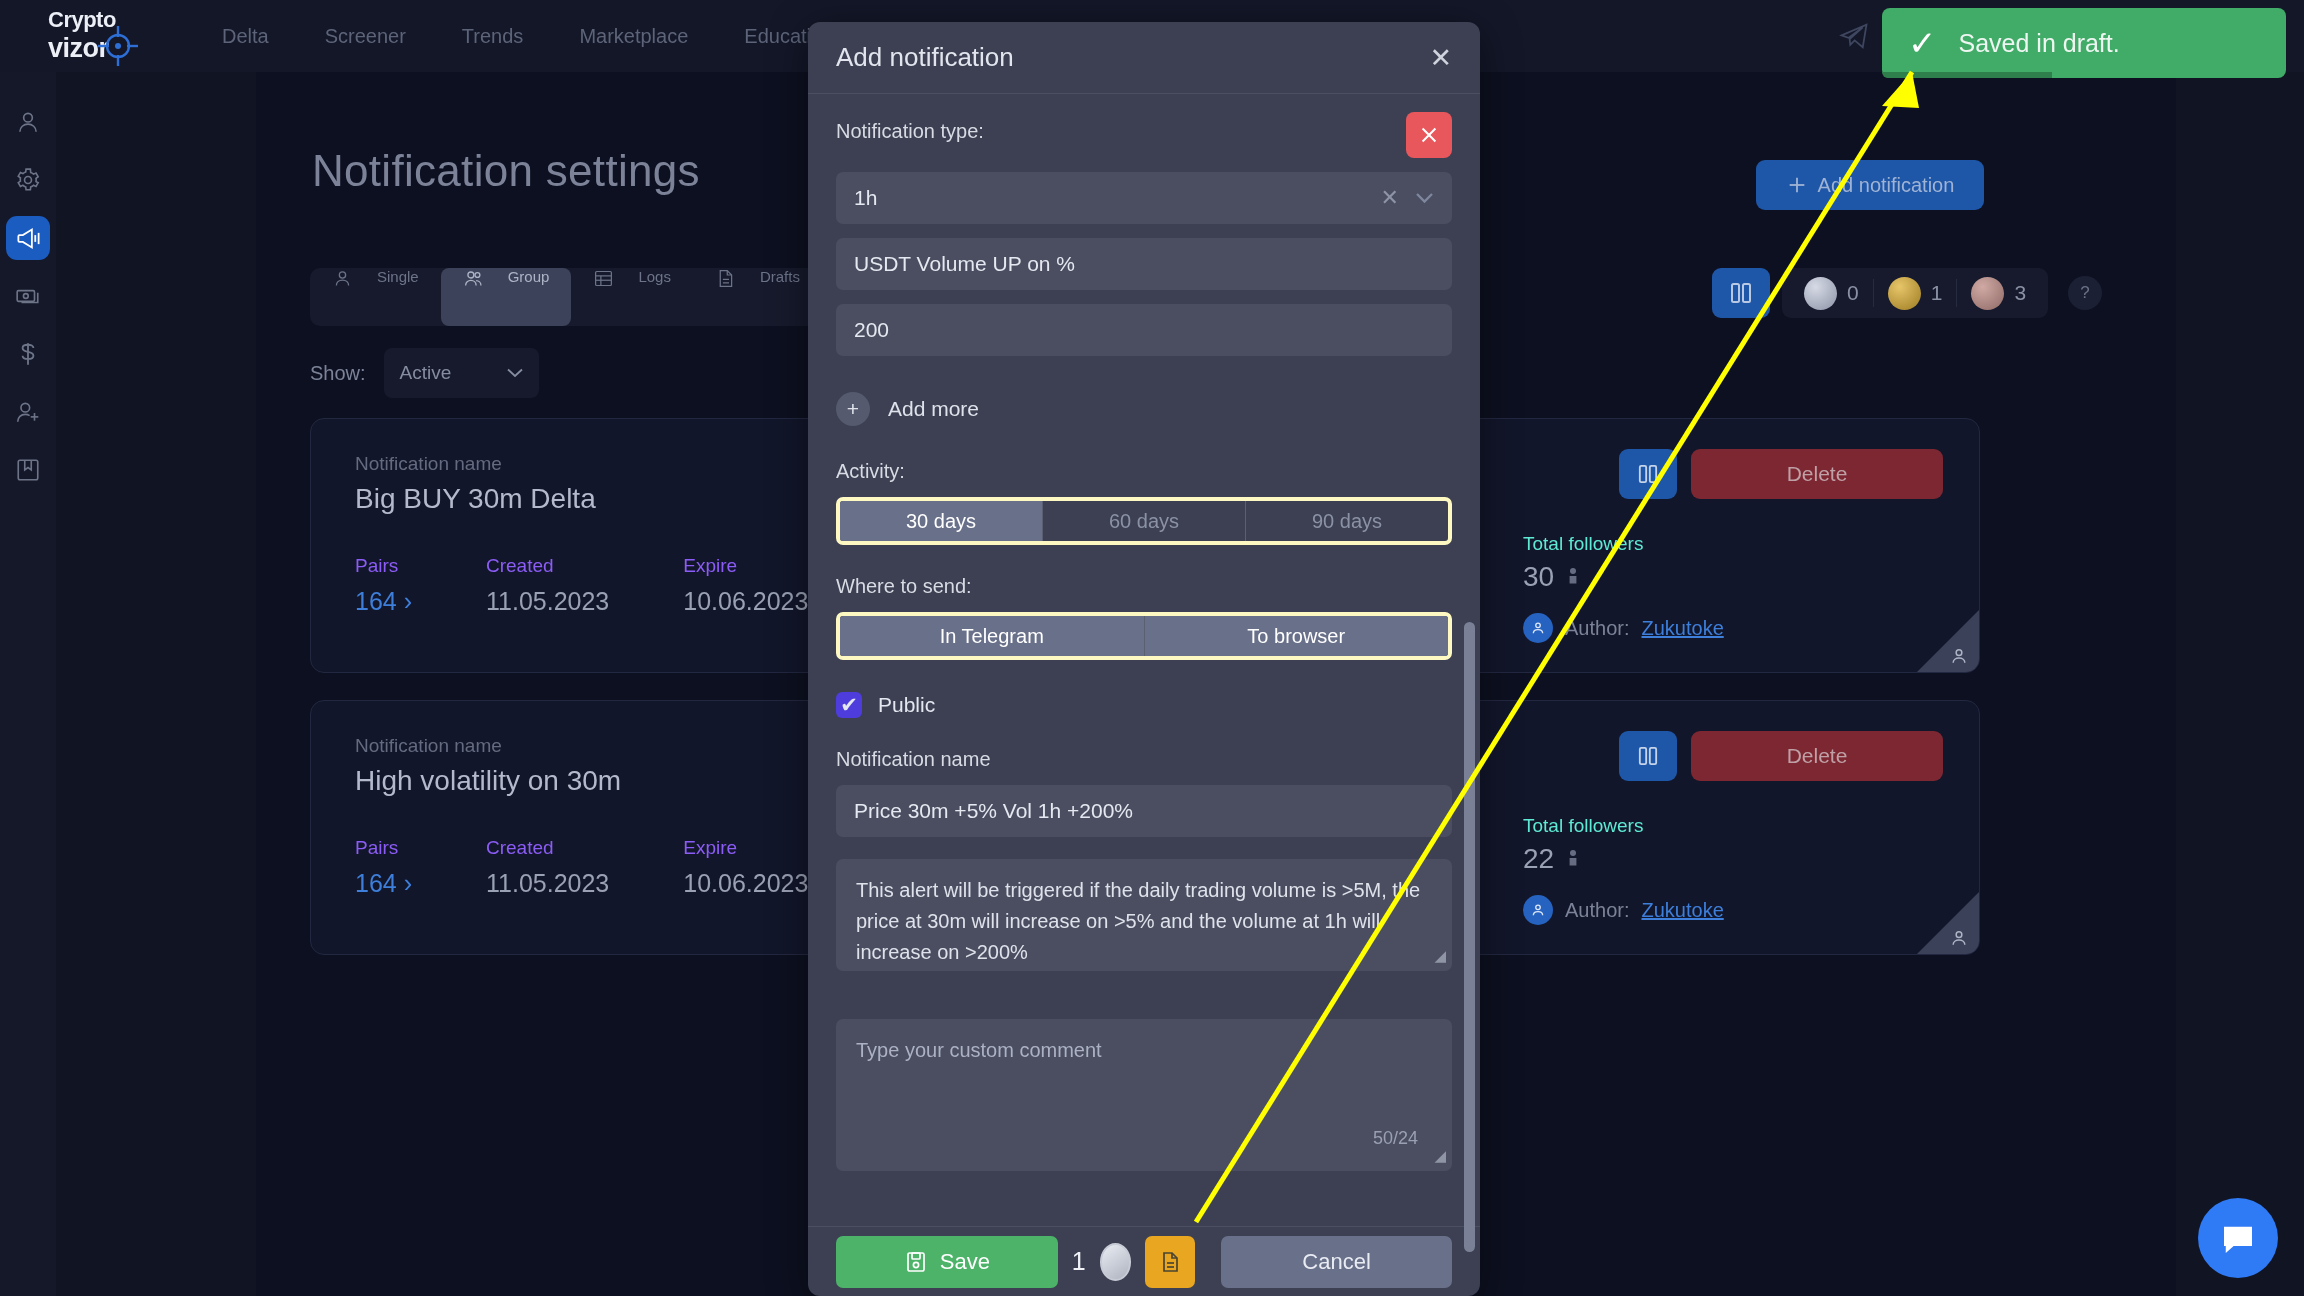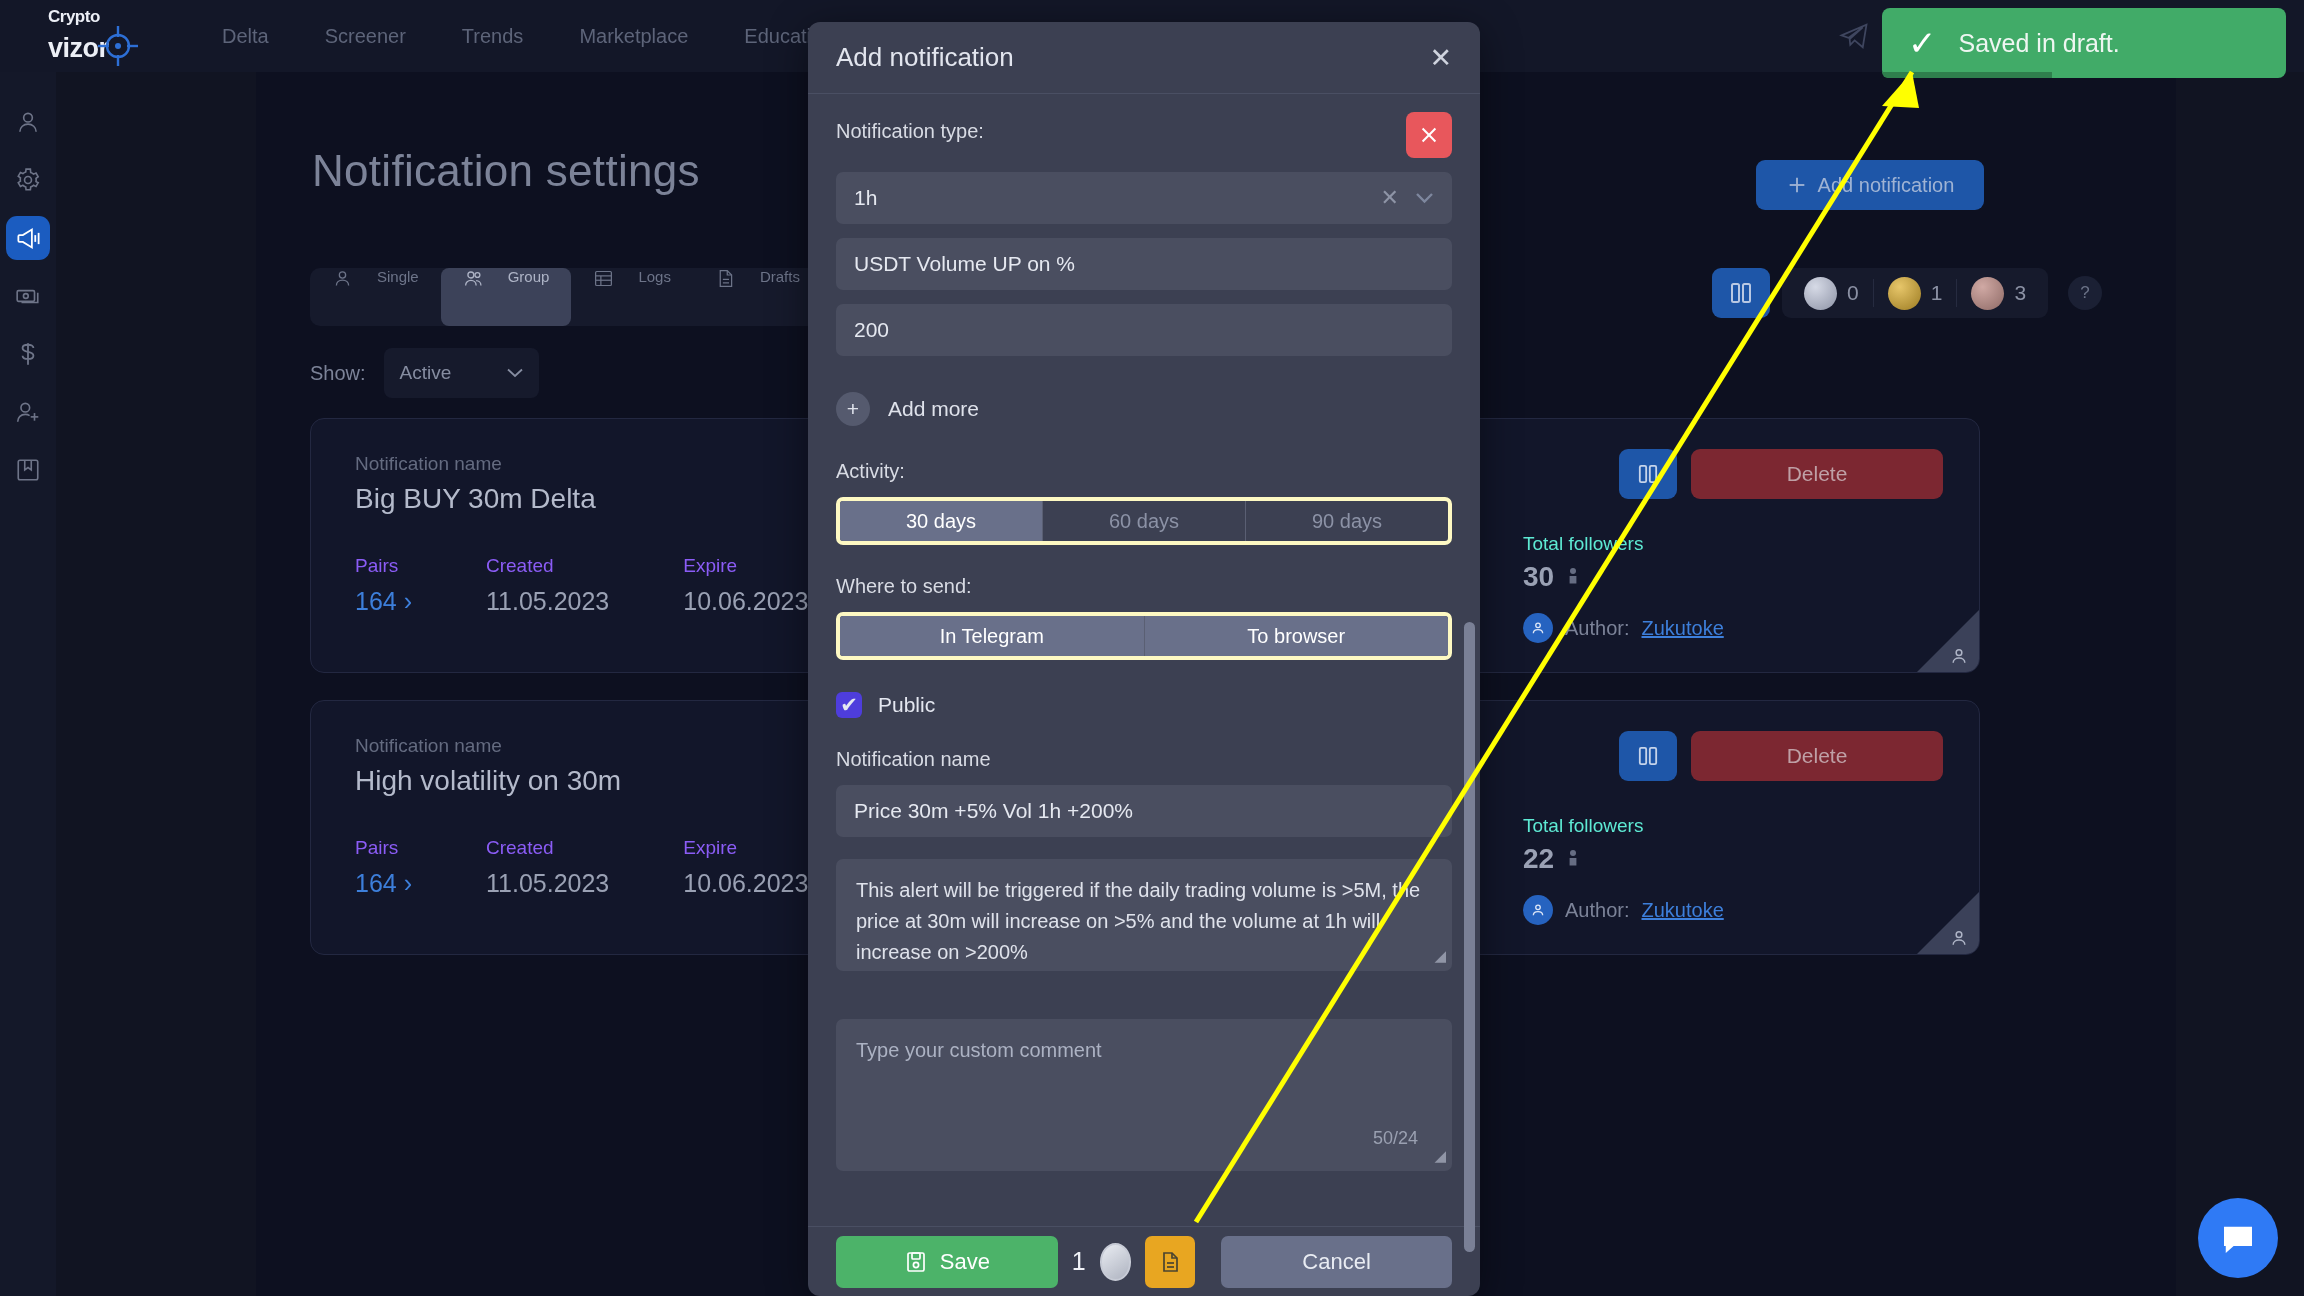--- a/index.html
+++ b/index.html
@@ -10,21 +10,21 @@
     color:#c8cbd6;
     position:relative;
   }
 
   
   .topnav{
     position:absolute; top:0; left:0; width:2304px; height:72px;
     background:#131728; display:flex; align-items:center; z-index:5;
   }
   .logo{ margin-left:48px; width:104px; height:56px; position:relative; }
-  .logo .l1{ position:absolute; top:-1px; left:0; font-size:17px; font-weight:bold; color:#eceff6; letter-spacing:-0.5px;}
+  .logo .l1{ position:absolute; top:-1px; left:0; font-size:22px; font-weight:bold; color:#eceff6; letter-spacing:-0.5px;}
   .logo .l2{ position:absolute; top:25px; left:0; font-size:27px; font-weight:bold; color:#eceff6; letter-spacing:-0.5px;}
   .logo .target{ position:absolute; left:48px; top:16px; }
   .navlinks{ display:flex; align-items:center; margin-left:70px; gap:56px; }
   .navlink{ font-size:20px; color:#5d6479; }
   .nav-right{ margin-left:auto; display:flex; align-items:center; gap:36px; margin-right:42px;}
   .nav-icon{ width:30px;height:30px; display:flex;align-items:center;justify-content:center; color:#3a4057;}
   .about{ font-size:20px; color:#5d6479; }
   .user{ font-size:20px; color:#8d93a6; display:flex; align-items:center; gap:12px;}
 
   
@@ -70,21 +70,21 @@
   .c-meta{ display:flex; gap:74px; margin-top:40px;}
   .c-meta .k{ font-size:19px; color:#8b5cf6;}
   .c-meta .v{ font-size:25px; color:#9aa1b4; margin-top:10px;}
   .c-meta .v.blue{ color:#3d7fdb; }
   .c-right{ position:absolute; right:36px; top:30px; width:420px;}
   .c-btns{ display:flex; gap:14px; justify-content:flex-end;}
   .btn-sq{ width:58px;height:50px;background:#1e56a8;border-radius:9px;display:flex;align-items:center;justify-content:center;}
   .btn-del{ width:252px;height:50px;background:#7c2731;border-radius:9px;display:flex;align-items:center;justify-content:center;font-size:21px;color:#bfa0a6;}
   .c-foll{ margin-top:34px; text-align:left;}
   .c-foll .k{ font-size:19px; color:#5eead4;}
-  .c-foll .v{ font-size:28px; color:#9aa1b4; margin-top:6px; display:flex; align-items:center; gap:12px;font-weight:bold;}
+  .c-foll .v{ font-size:28px; color:#9aa1b4; margin-top:6px; display:flex; align-items:center; gap:12px;}
   .c-author{ display:flex; align-items:center; gap:12px; margin-top:20px; font-size:20px; color:#7c8398;}
   .c-author .av{ width:30px;height:30px;border-radius:50%;background:#2663c0;display:flex;align-items:center;justify-content:center;}
   .c-author a{ color:#3d7fdb; }
   .c-corner{ position:absolute; right:0; bottom:0; width:62px;height:62px; background:#3b4159;
              border-radius:0 0 13px 0; clip-path:polygon(100% 0,100% 100%,0 100%);
              display:flex;align-items:flex-end;justify-content:flex-end; padding:6px 10px;}
 
   
   .modal{
     position:absolute; left:808px; top:22px; width:672px; height:1274px;

